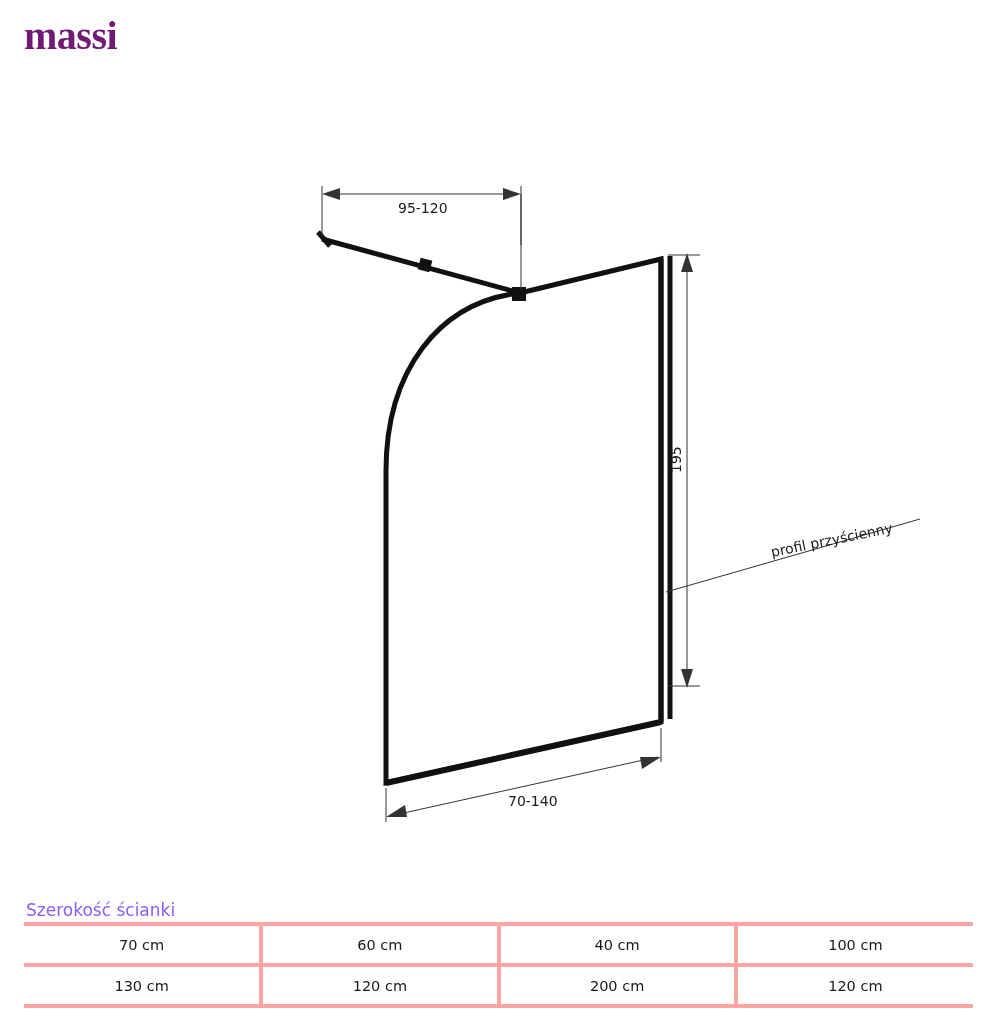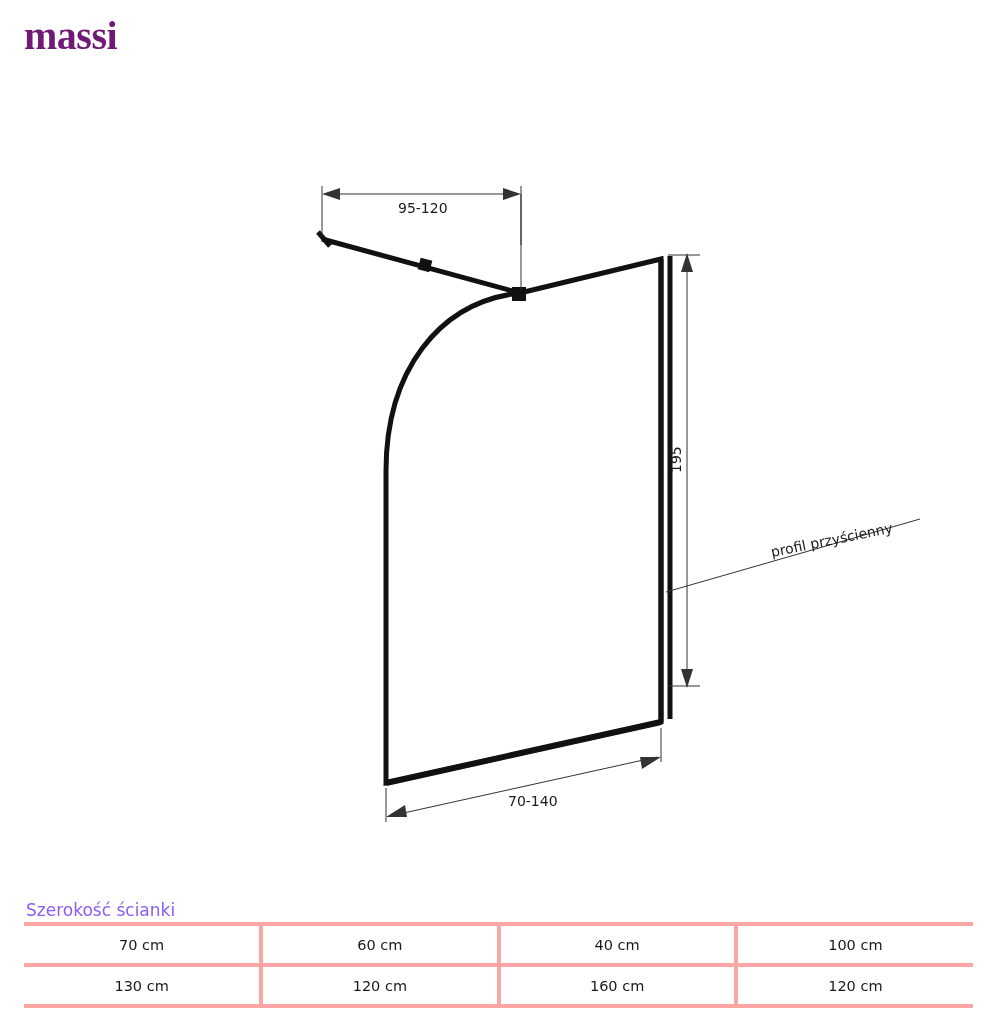--- a/index.html
+++ b/index.html
@@ -133,20 +133,20 @@
       <tbody>
         <tr>
           <td>70 cm</td>
           <td>60 cm</td>
           <td>40 cm</td>
           <td>100 cm</td>
         </tr>
         <tr>
           <td>130 cm</td>
           <td>120 cm</td>
-          <td>160 cm</td>
+          <td>200 cm</td>
           <td>120 cm</td>
         </tr>
       </tbody>
     </table>
   </div>
 
 </div>
 
 </body></html>

